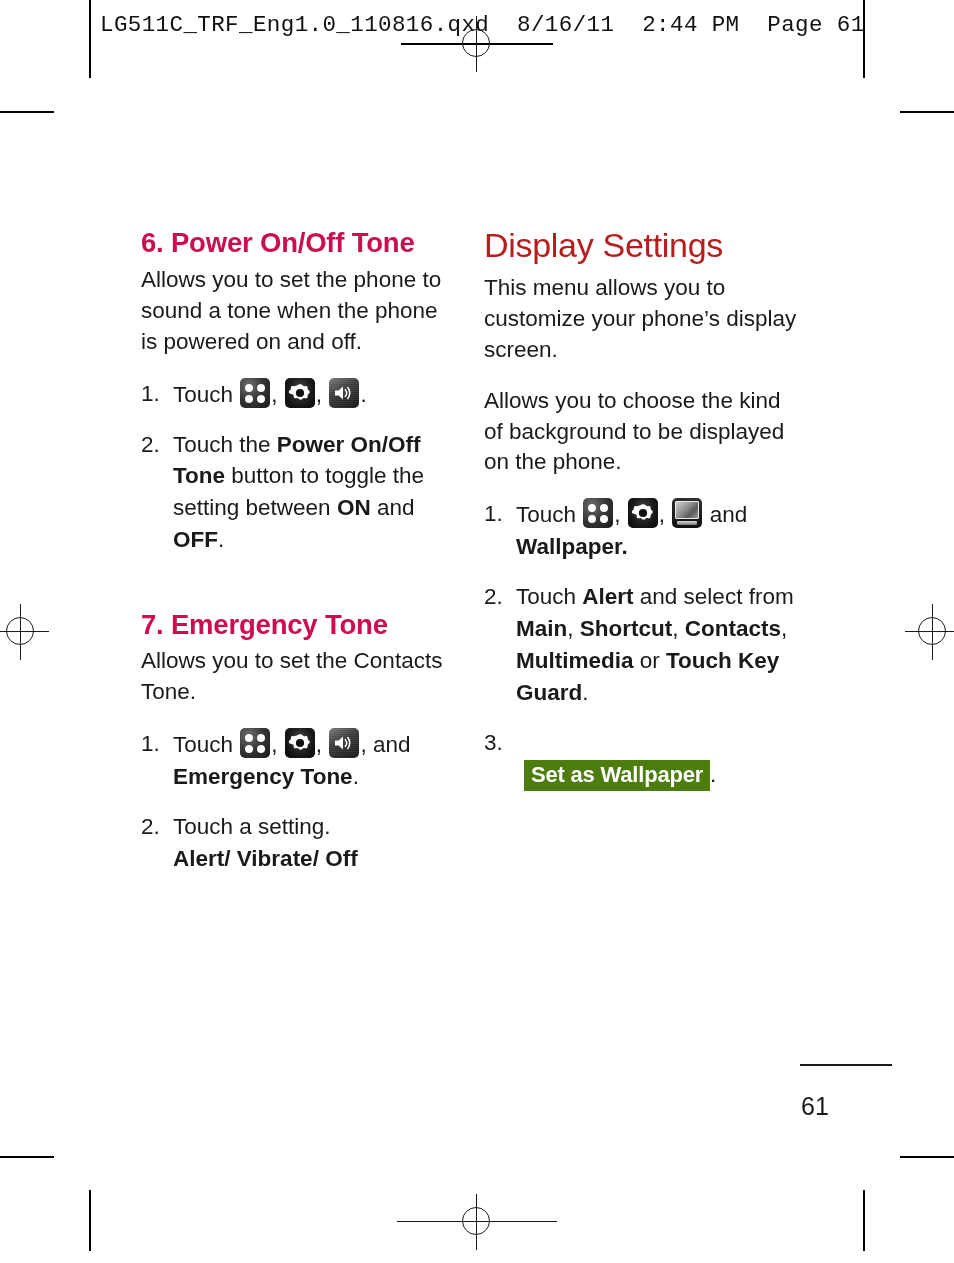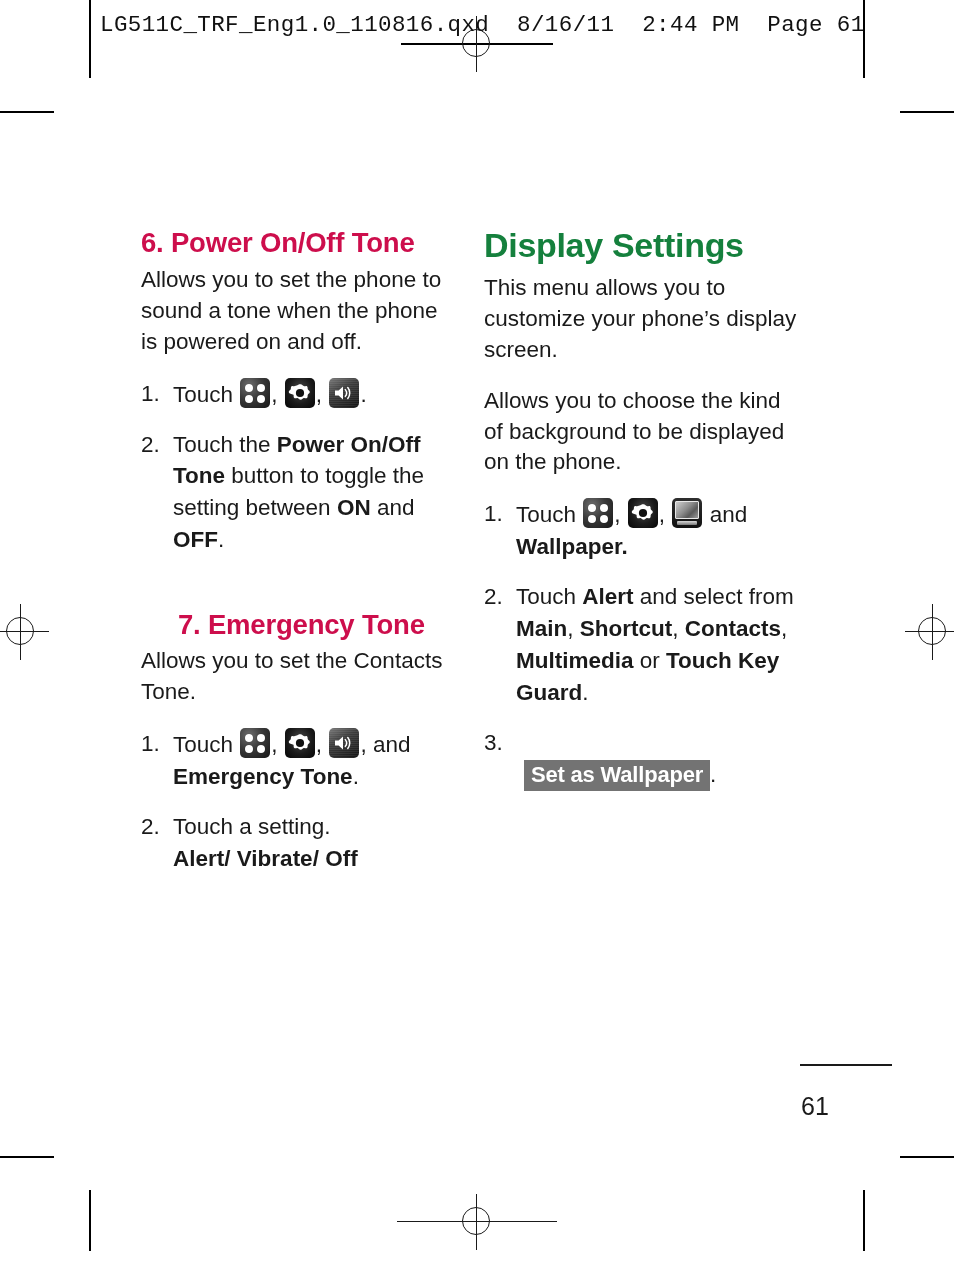--- a/index.html
+++ b/index.html
@@ -72,36 +72,36 @@
   
   .col {
     position: absolute;
     top: 228px;
     width: 313px;
   }
   .col-left { left: 141px; }
   .col-right { left: 484px; }
 
   .h-major {
-    color: #15803d;
+    color: #b91c1c;
     font-size: 34px;
-    font-weight: bold;
+    font-weight: normal;
     line-height: 1.04;
     margin: 0 0 10px 0;
     letter-spacing: -0.3px;
   }
   .h-section {
     color: #cd0e4c;
     font-size: 27.5px;
     font-weight: bold;
     line-height: 1.06;
     margin: 0 0 8px 0;
     letter-spacing: -0.2px;
   }
-  .h-section.tight { margin-bottom: 7px; margin-left: 37px; }
+  .h-section.tight { margin-bottom: 7px; }
 
   .para {
     font-size: 22.5px;
     line-height: 1.37;
     color: #1a1a1a;
     margin: 0 0 20px 0;
   }
 
   .step {
     position: relative;
@@ -180,21 +180,21 @@
     position: absolute;
     left: 5px; top: 23px;
     width: 20px; height: 4px;
     background: linear-gradient(180deg, #d8d8d8 0%, #7a7a7a 100%);
     border-radius: 1px;
   }
 
   
   .btn-chip {
     display: inline-block;
-    background: #737373;
+    background: #4d7c0f;
     color: #ffffff;
     font-weight: bold;
     font-size: 22px;
     line-height: 1.18;
     padding: 2px 7px 3px 7px;
     letter-spacing: -0.2px;
   }
 
   
   .footer-rule {

